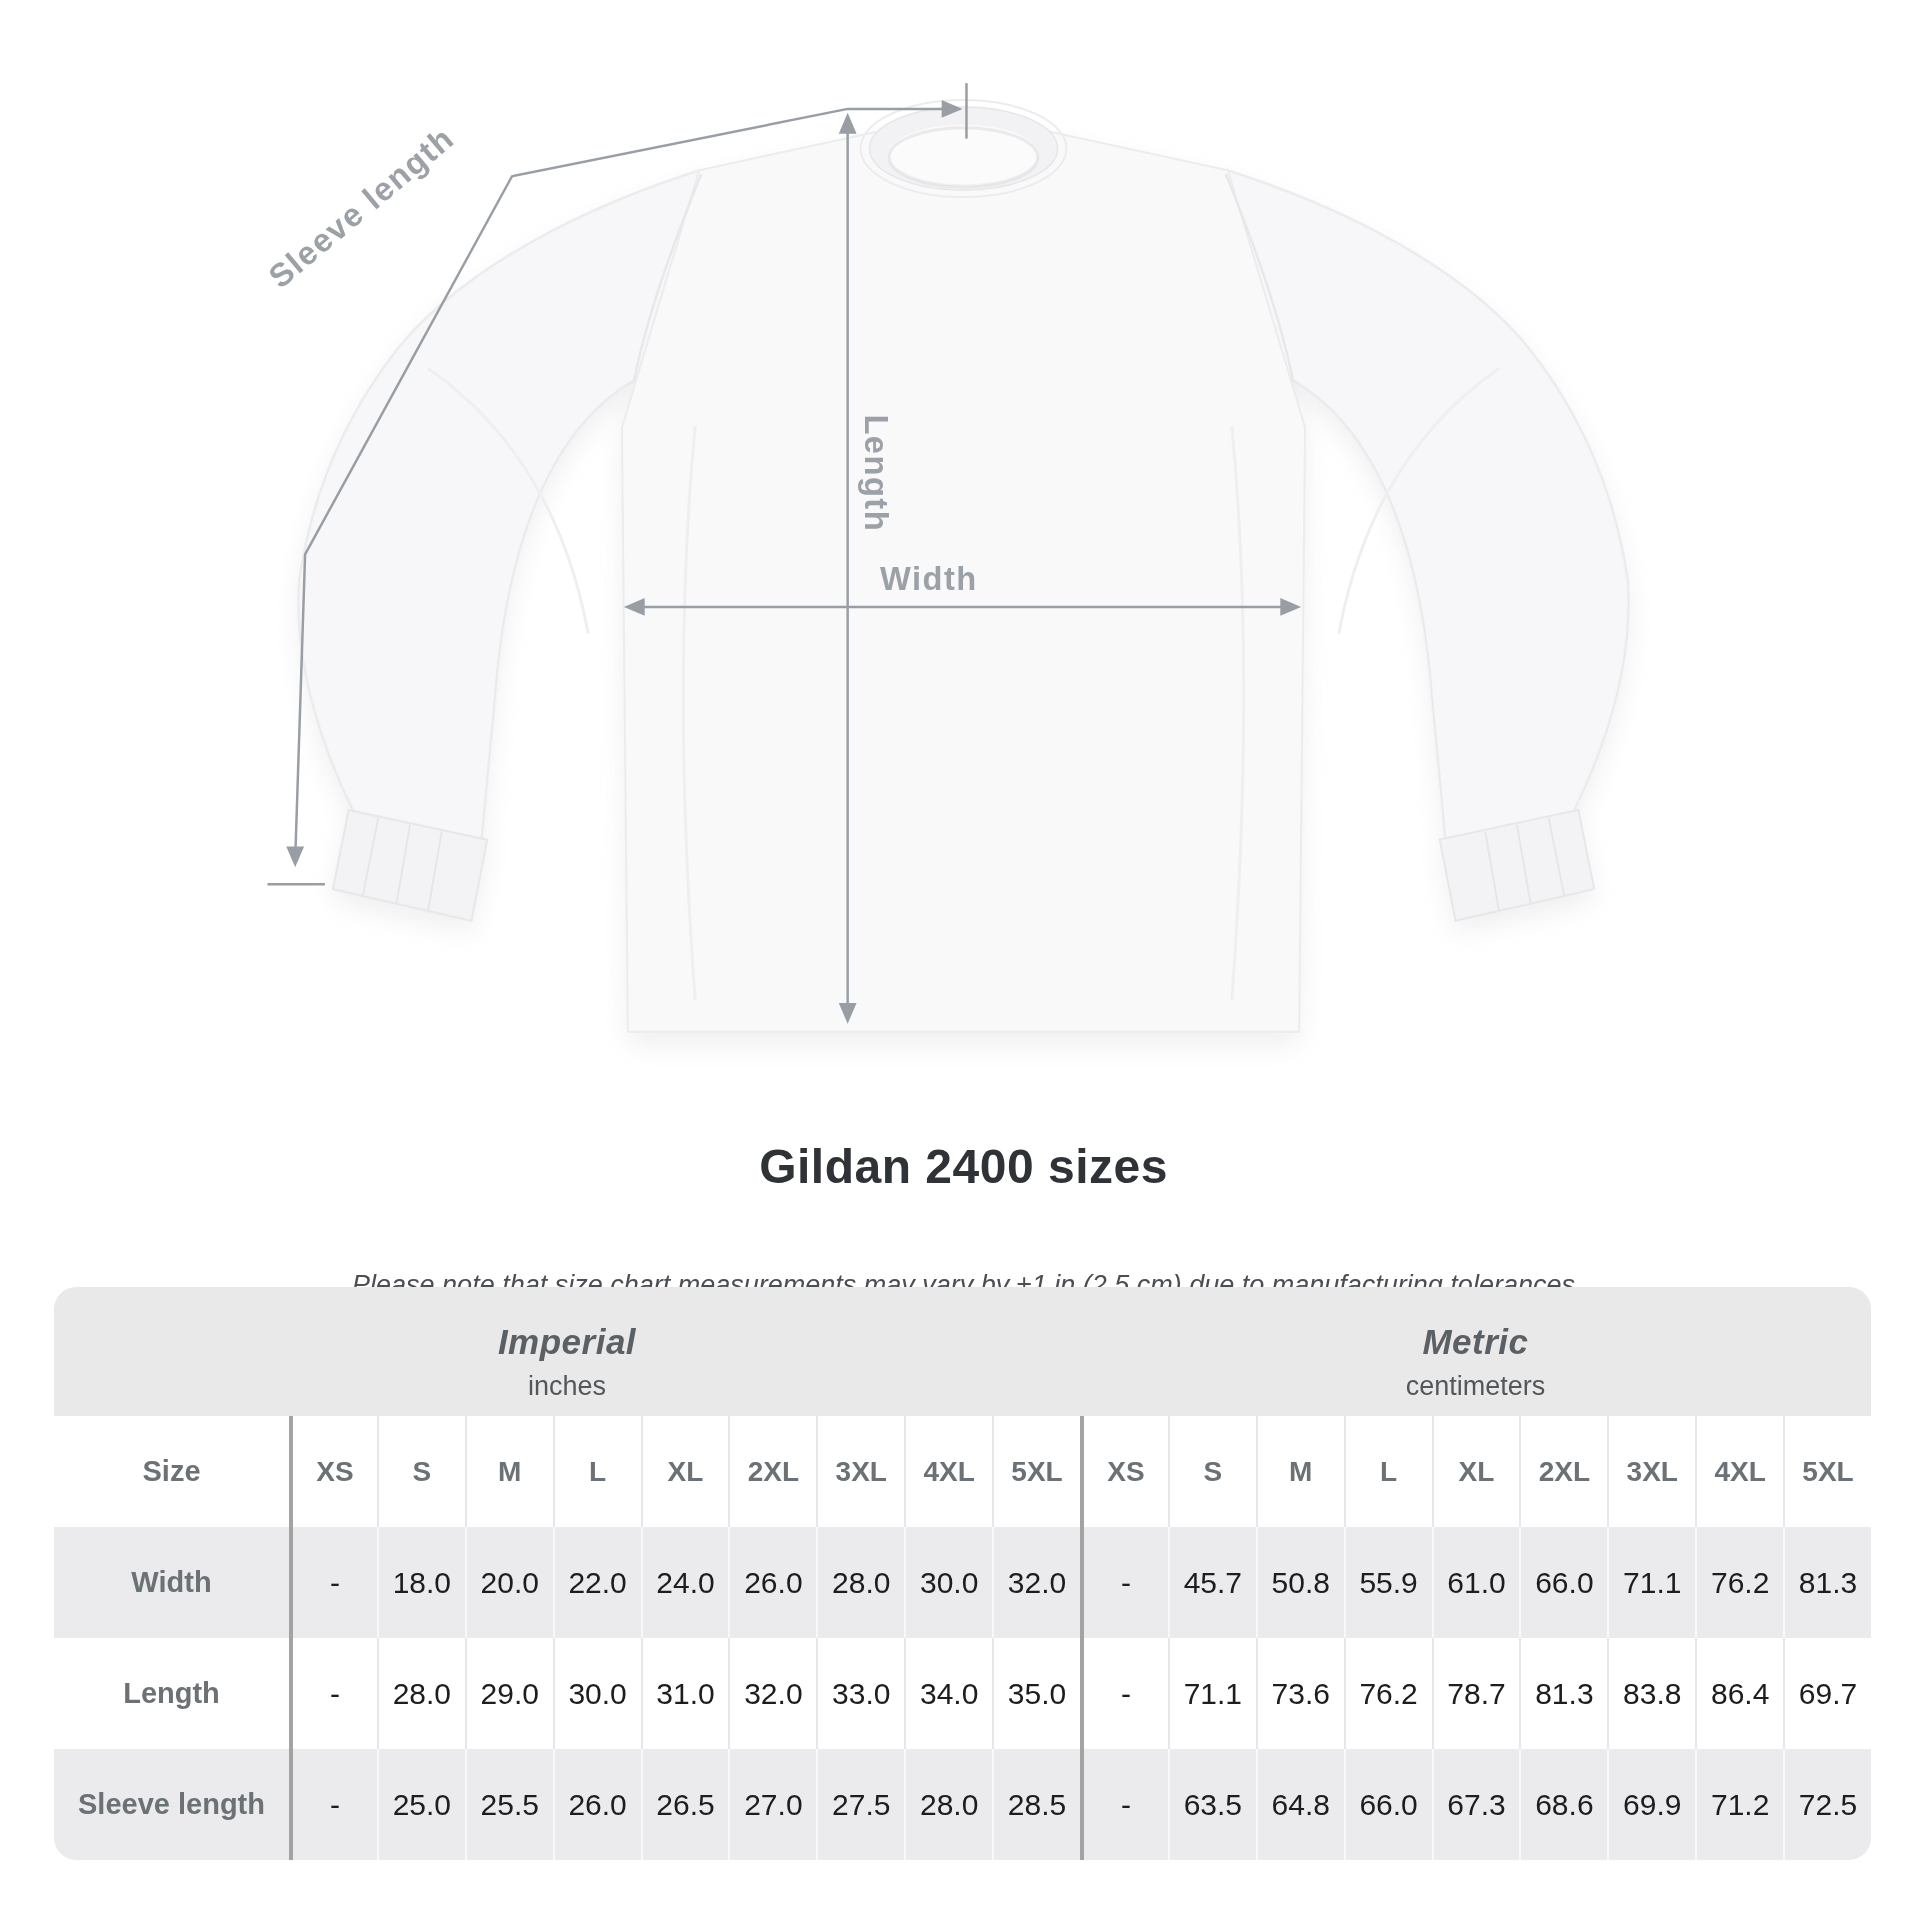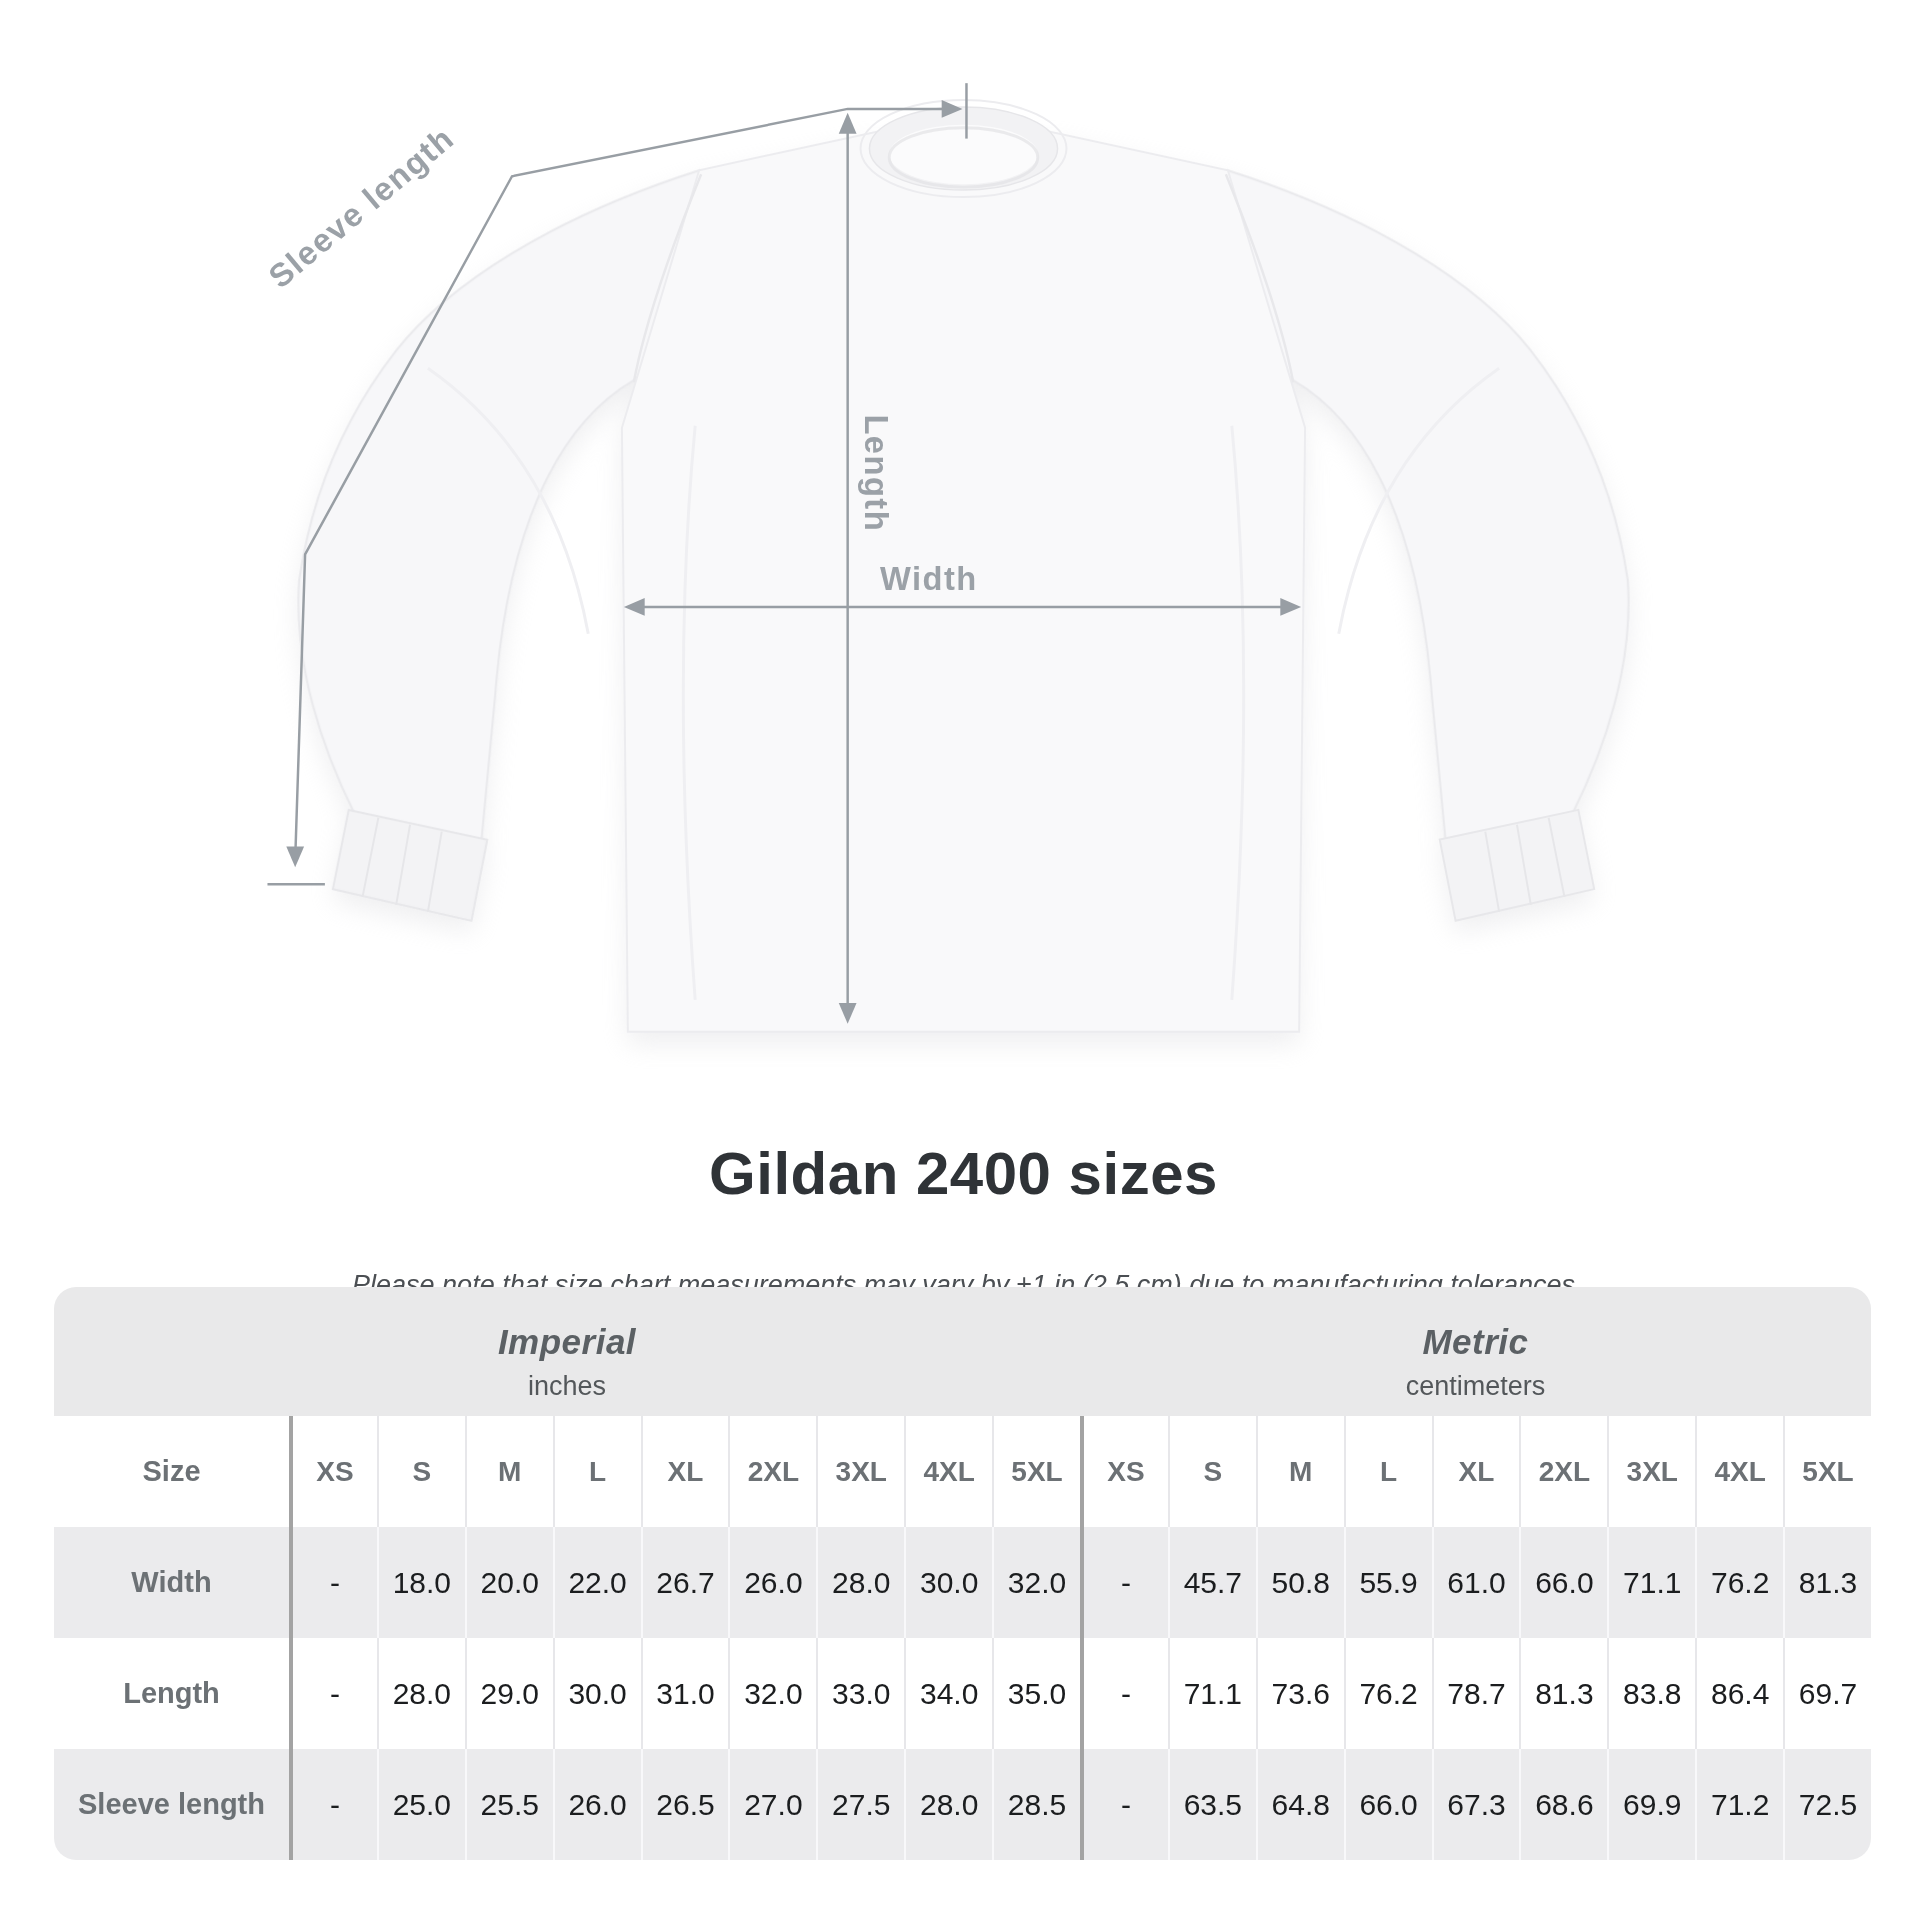--- a/index.html
+++ b/index.html
@@ -6,21 +6,21 @@
   body{
     width:1927px;height:1927px;background:#ffffff;position:relative;overflow:hidden;
     font-family:"Liberation Sans","DejaVu Sans",sans-serif;
   }
   .diagram{position:absolute;top:0;left:0}
   .mline{stroke:#989ea4;stroke-width:2.5;fill:none}
   .mtick{stroke:#989ea4;stroke-width:2.5}
   .mhead{fill:#989ea4;stroke:none}
   .mlabel{font-family:"Liberation Sans","DejaVu Sans",sans-serif;font-weight:bold;font-size:33px;fill:#9ba1a7;letter-spacing:1.5px}
   .title{position:absolute;top:1139px;left:0;width:100%;text-align:center;
-    font-size:60px;font-weight:bold;color:#2f3337;letter-spacing:0.5px}
+    font-size:48px;font-weight:bold;color:#2f3337;letter-spacing:0.5px}
   .subtitle{position:absolute;top:1270px;left:0;width:100%;text-align:center;
     font-size:27px;font-style:italic;color:#4b4f53}
   .sizetable{position:absolute;left:54px;top:1287px;width:1817px}
   .banner{height:129px;background:#e9e9ea;border-radius:22px 22px 0 0;position:relative}
   .ugroup{position:absolute;top:0;height:100%;display:flex;flex-direction:column;align-items:center;justify-content:center;padding-top:10px}
   .ug-left{left:0;width:1026px}
   .ug-right{left:1026px;width:791px}
   .uname{font-size:35px;font-weight:bold;font-style:italic;color:#5b6064;letter-spacing:0.5px}
   .uunit{font-size:27px;color:#53575a;margin-top:9px}
   .grid{display:grid;grid-template-columns:235px repeat(18,1fr);grid-auto-rows:111px}
@@ -149,21 +149,21 @@
       <div class="cell head minor">XL</div>
       <div class="cell head minor">2XL</div>
       <div class="cell head minor">3XL</div>
       <div class="cell head minor">4XL</div>
       <div class="cell head minor">5XL</div>
       <div class="cell lab gray">Width</div>
       <div class="cell val gray strong">-</div>
       <div class="cell val gray minor">18.0</div>
       <div class="cell val gray minor">20.0</div>
       <div class="cell val gray minor">22.0</div>
-      <div class="cell val gray minor">26.7</div>
+      <div class="cell val gray minor">24.0</div>
       <div class="cell val gray minor">26.0</div>
       <div class="cell val gray minor">28.0</div>
       <div class="cell val gray minor">30.0</div>
       <div class="cell val gray minor">32.0</div>
       <div class="cell val gray strong">-</div>
       <div class="cell val gray minor">45.7</div>
       <div class="cell val gray minor">50.8</div>
       <div class="cell val gray minor">55.9</div>
       <div class="cell val gray minor">61.0</div>
       <div class="cell val gray minor">66.0</div>

